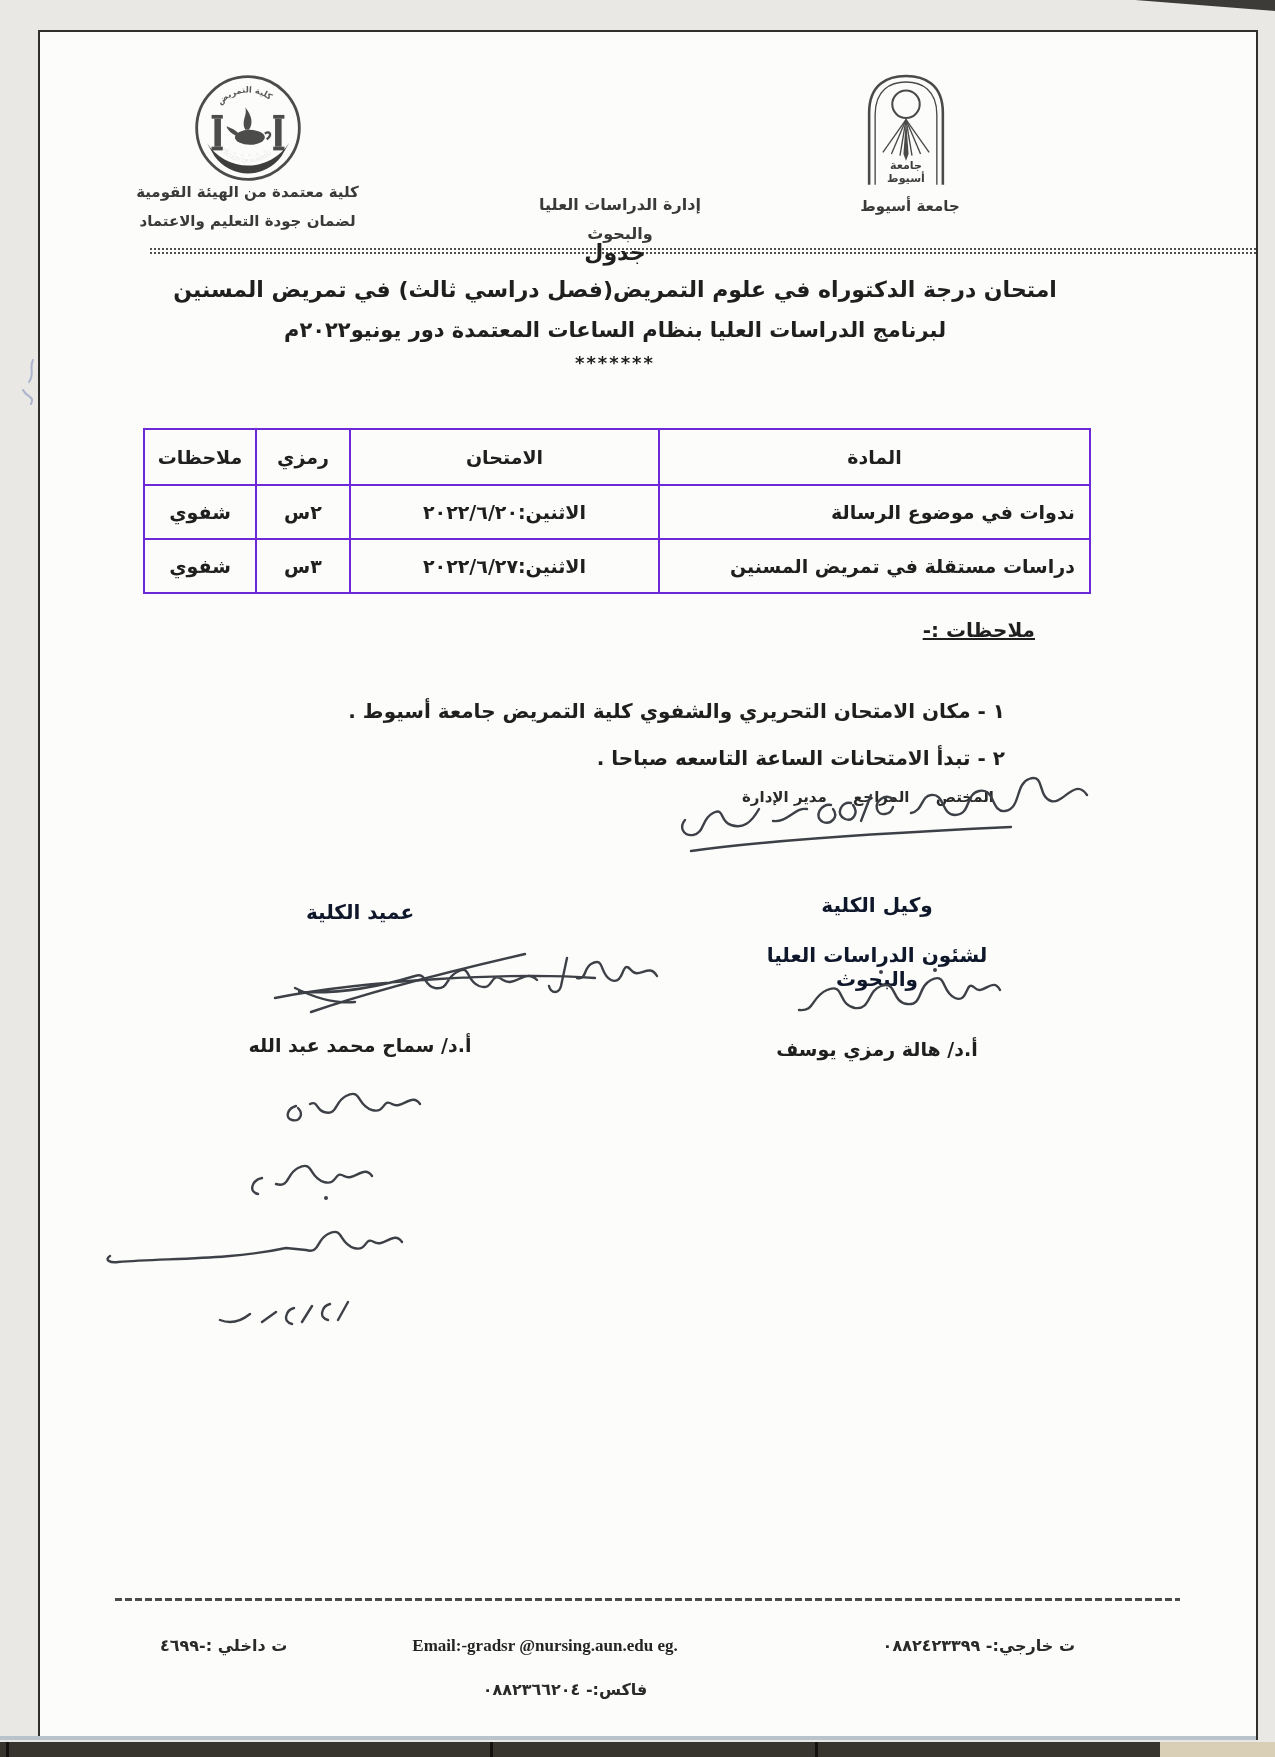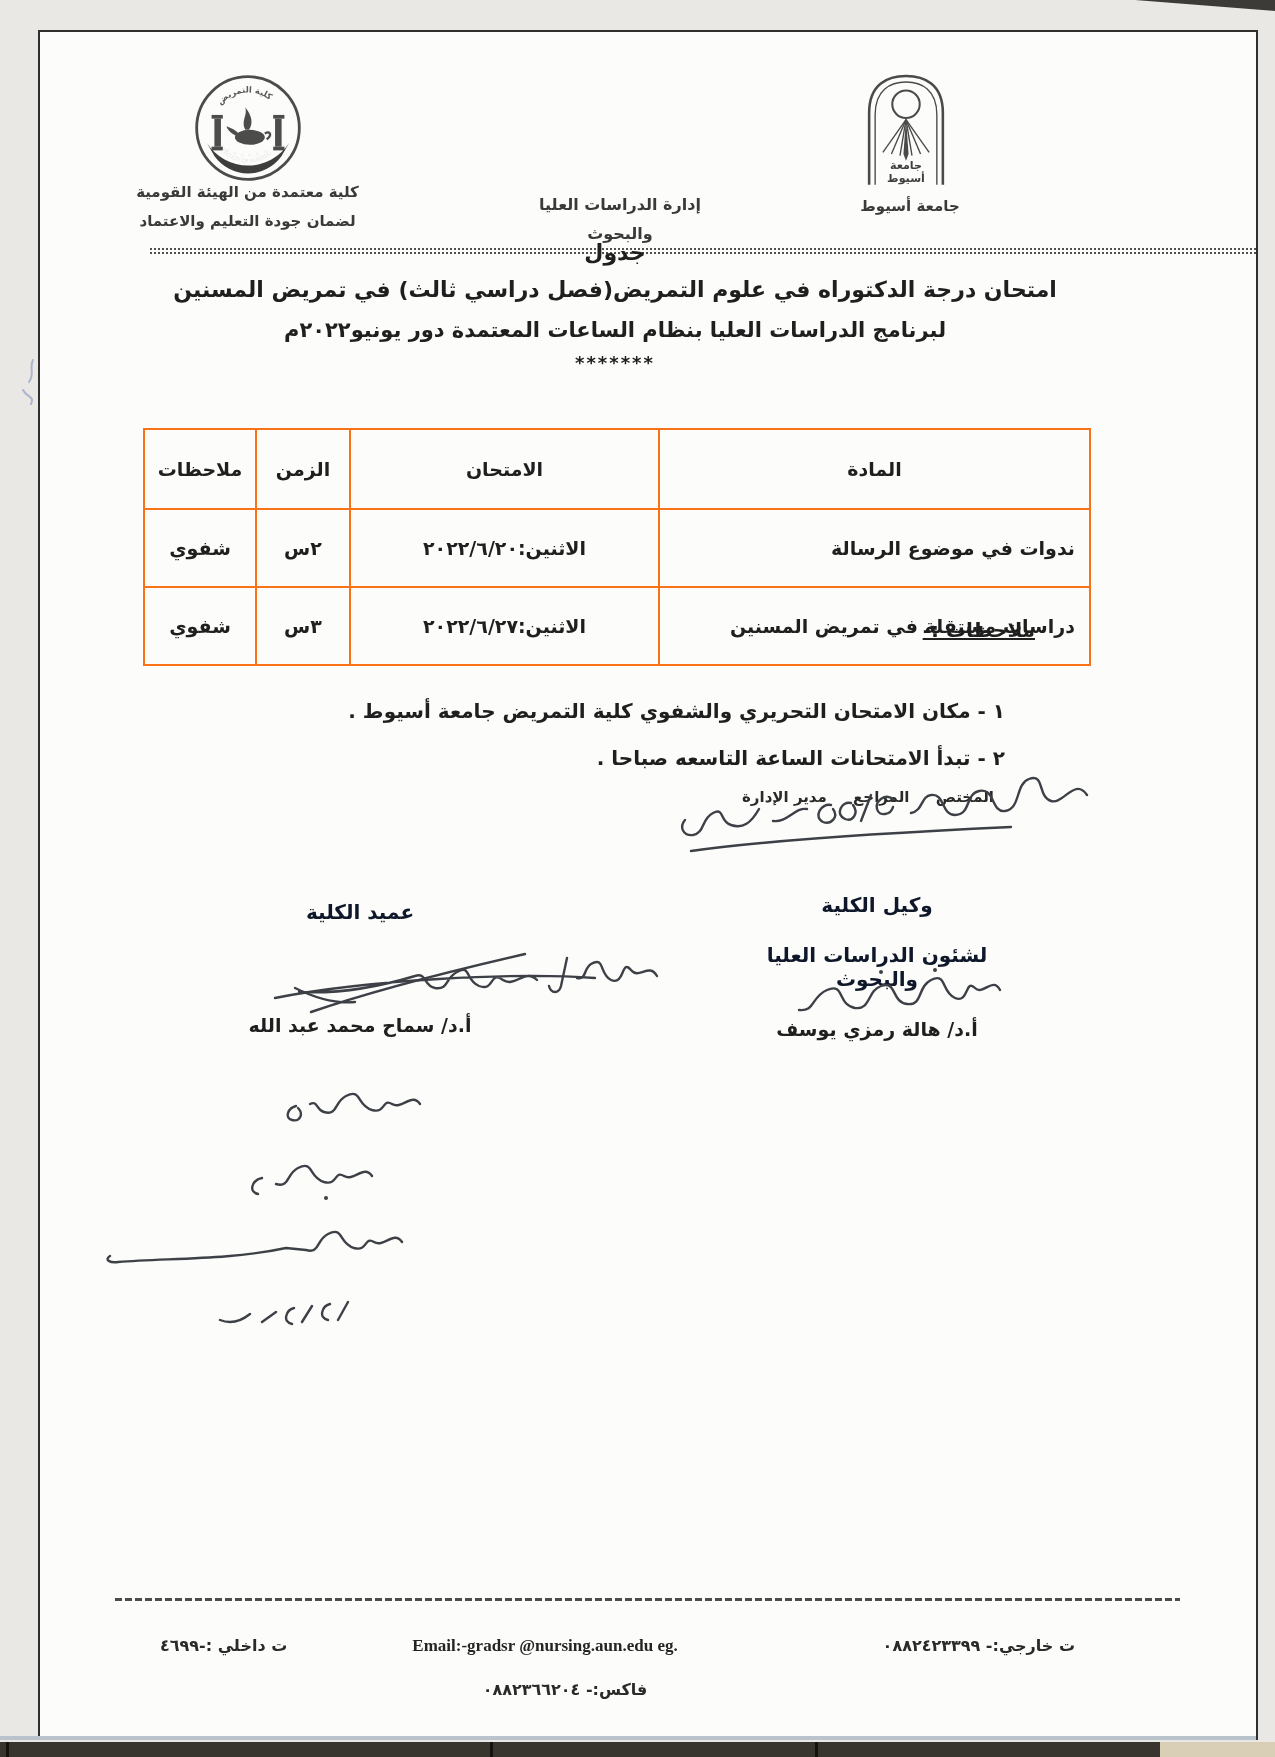--- a/index.html
+++ b/index.html
@@ -17,34 +17,34 @@
   
   .dash-row{height:2px;background:repeating-linear-gradient(90deg,#4f4f4d 0 2px,transparent 2px 4px);}
   .dash-gap{height:2px;}
   #footer-dash{height:3px;background:repeating-linear-gradient(90deg,#4c4c4a 0 7px,transparent 7px 10px);}
 
   
   .title-line{width:100%;text-align:center;color:#1f1f1f;font-weight:bold;}
 
   
   table.sched{border-collapse:collapse;table-layout:fixed;width:946px;}
-  table.sched th,table.sched td{border:2px solid #f97316;font-weight:bold;color:#1f1f1f;
-    font-size:19px;padding:16px 10px;overflow:hidden;white-space:nowrap;}
+  table.sched th,table.sched td{border:2px solid #6d28d9;font-weight:bold;color:#1f1f1f;
+    font-size:19px;padding:4px 10px;overflow:hidden;white-space:nowrap;}
   table.sched th{height:46px;text-align:center;}
   table.sched td{height:44px;text-align:center;margin-left:19px;}
   table.sched td.subj{text-align:right;padding-right:14px;}
 
   
   #notes-heading{font-size:20px;font-weight:bold;color:#1f1f1f;text-decoration:underline;}
   .note-item{font-size:20px;font-weight:bold;color:#1f1f1f;margin-top:36px;}
 
   
   .small-label{font-size:15px;font-weight:bold;color:#2a2a2a;}
   .sig-title{font-size:20px;font-weight:bold;color:#0f172a;}
-  .sig-name{font-size:19px;font-weight:bold;color:#1f1f1f;}
+  .sig-name{font-size:19px;font-weight:bold;color:#1f1f1f;margin-top:20px;}
   svg.sig{overflow:visible;}
   svg.sig path{fill:none;stroke:#3d4046;stroke-width:2.4;stroke-linecap:round;stroke-linejoin:round;}
   svg.sig circle{fill:#3d4046;}
   svg.bluepen path{stroke:#98a3c6;stroke-width:2;opacity:.75;}
 
   
   .foot-text{font-size:16px;font-weight:bold;color:#2a2a2a;}
   .foot-email{font-family:"Liberation Serif","DejaVu Serif",serif;font-size:17px;font-weight:bold;color:#242424;}
 
   
@@ -135,21 +135,21 @@
       <colgroup>
           <col style="width:431px">
           <col style="width:309px">
           <col style="width:94px">
           <col style="width:112px">
         </colgroup>
       <tbody>
           <tr>
         <th>المادة</th>
         <th>الامتحان</th>
-        <th>الزمن</th>
+        <th>رمزي</th>
         <th>ملاحظات</th>
       </tr>
       <tr>
         <td class="subj">ندوات في موضوع الرسالة</td>
         <td>الاثنين:٢٠٢٢/٦/٢٠</td>
         <td>٢س</td>
         <td>شفوي</td>
       </tr>
       <tr>
         <td class="subj">دراسات مستقلة في تمريض المسنين</td>

